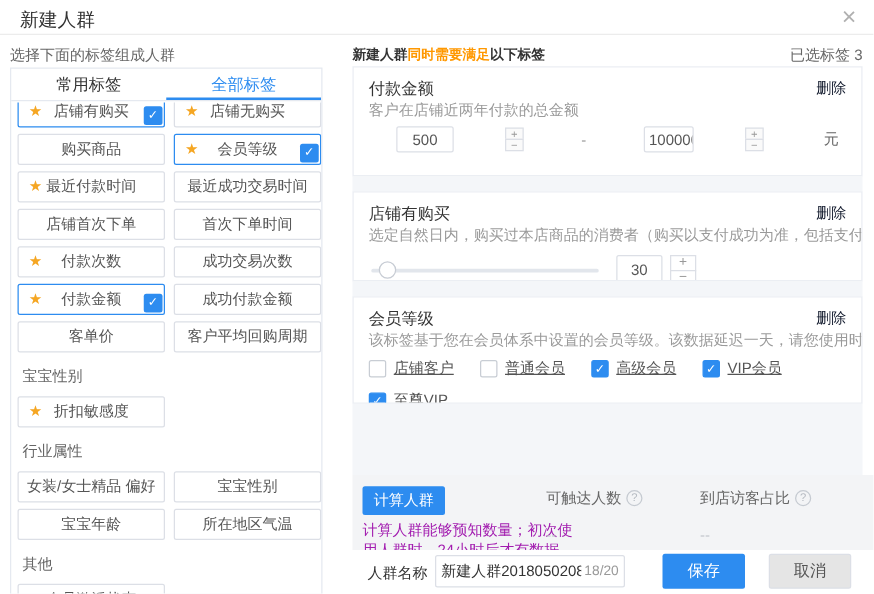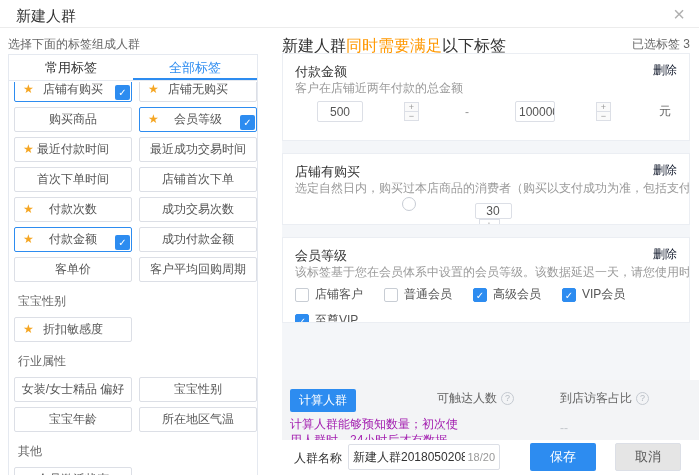--- a/index.html
+++ b/index.html
@@ -7,21 +7,21 @@
   body { font-family:"Liberation Sans","DejaVu Sans",sans-serif; }
   .dialog { position:relative; width:699px; height:475px; background:#fff; overflow:hidden; }
 
   
   .titlebar { position:absolute; left:0; top:0; right:0; height:28px; border-bottom:1px solid #ececec; }
   .title { position:absolute; left:16px; top:7px; font-size:15px; color:#333; }
   .close { position:absolute; right:14px; top:3px; font-size:20px; color:#b0b0b0; cursor:pointer; line-height:22px; }
 
   
   .sub-left { position:absolute; left:8px; top:36px; font-size:12px; color:#666; }
-  .sub-right { position:absolute; left:282px; top:36px; font-size:16px; color:#333; }
+  .sub-right { position:absolute; left:282px; top:36px; font-size:11px; color:#333;font-weight:bold; }
   .sub-right .hl { color:#FF9800; }
   .sel-count { position:absolute; right:9px; top:36px; font-size:12px; color:#666; }
 
   
   .left-box { position:absolute; left:8px; top:54px; width:250px; height:422px; border:1px solid #e5e9f0; background:#fff; }
   .tabs { display:flex; height:26px; border-bottom:1px solid #e5e9f0; }
   .tab { flex:1; text-align:center; font-size:13px; color:#333; line-height:25px; cursor:pointer; }
   .tab.active { color:#2D8CF0; box-shadow:inset 0 -2px 0 #2D8CF0; }
   .tag-list { position:absolute; left:0; top:27px; right:0; bottom:0; overflow:hidden; padding:0 5px; }
   .tag-grid { display:grid; grid-template-columns:118px 118px; gap:5px 7px; margin-top:7px; }
@@ -61,31 +61,31 @@
   .num.days { width:37px; height:25px; text-align:center; margin-left:14px; }
   .stepper { display:inline-flex; flex-direction:column; margin-left:1px; }
   .stepper i { width:15px; height:10px; border:1px solid #dcdfe6; background:#fafafa; font-style:normal;
                font-size:9px; line-height:8px; text-align:center; color:#999; cursor:pointer; }
   .stepper i + i { margin-top:-1px; }
   .stepper.big { margin-left:6px; }
   .stepper.big i { width:21px; height:13px; font-size:11px; line-height:11px; background:#fff; }
   .dash { margin:0 6px; color:#999; font-size:12px; }
   .unit { margin-left:8px; color:#666; font-size:12px; }
 
-  .slider-row { margin-top:8px; display:flex; align-items:center; height:26px;flex-direction:column; }
+  .slider-row { margin-top:8px; display:flex; align-items:center; height:26px; }
   .slider { position:relative; width:182px; height:3px; background:#e2e6ec; border-radius:2px; margin-left:2px; }
   .handle { position:absolute; left:6px; top:-6px; width:14px; height:14px; border-radius:50%;
             background:#fff; border:1px solid #c7ccd4; cursor:pointer; }
 
   .checks { margin-top:7px; display:flex; flex-wrap:wrap; }
   .check-item { display:inline-flex; align-items:center; width:89px; margin-bottom:9px; cursor:pointer; }
   .checkbox { width:14px; height:14px; border:1px solid #c8cdd4; border-radius:2px; background:#fff;
               font-size:10px; line-height:13px; text-align:center; color:#fff; }
   .checkbox.on { background:#2D8CF0; border-color:#2D8CF0; }
-  .check-label { margin-left:6px; font-size:12px; color:#555; white-space:nowrap; }
+  .check-label { margin-left:6px; font-size:12px; color:#555; white-space:nowrap;text-decoration:underline; }
 
   
   .footer { position:absolute; left:0; top:327px; width:417px; height:60px; background:#f3f4f6; }
   .calc { position:absolute; left:8px; top:9px; width:66px; height:23px; background:#2D8CF0; color:#fff;
           border:none; border-radius:2px; font-size:12px; cursor:pointer; font-family:"Liberation Sans",sans-serif; }
   .note { position:absolute; left:8px; top:36px; font-size:12px; color:#a21caf; line-height:16px; white-space:nowrap; }
   .metric { position:absolute; top:10px; }
   .metric-0 { left:155px; } .metric-1 { left:278px; }
   .metric-label { font-size:12px; color:#666; display:flex; align-items:center; }
   .qmark { display:inline-block; width:13px; height:13px; border:1px solid #c5cad1; border-radius:50%;
@@ -126,22 +126,22 @@
       <div class="tab active">全部标签</div>
     </div>
     <div class="tag-list" id="tag-list">
         <div class="tag-grid first">
           <div class="tag-btn sel"><span class="star">★</span><span class="tag-text">店铺有购买</span><span class="sel-badge">✓</span></div>
           <div class="tag-btn"><span class="star">★</span><span class="tag-text">店铺无购买</span></div>
           <div class="tag-btn"><span class="tag-text">购买商品</span></div>
           <div class="tag-btn sel"><span class="star">★</span><span class="tag-text">会员等级</span><span class="sel-badge">✓</span></div>
           <div class="tag-btn"><span class="star">★</span><span class="tag-text">最近付款时间</span></div>
           <div class="tag-btn"><span class="tag-text">最近成功交易时间</span></div>
+          <div class="tag-btn"><span class="tag-text">店铺首次下单</span></div>
           <div class="tag-btn"><span class="tag-text">首次下单时间</span></div>
-          <div class="tag-btn"><span class="tag-text">店铺首次下单</span></div>
           <div class="tag-btn"><span class="star">★</span><span class="tag-text">付款次数</span></div>
           <div class="tag-btn"><span class="tag-text">成功交易次数</span></div>
           <div class="tag-btn sel"><span class="star">★</span><span class="tag-text">付款金额</span><span class="sel-badge">✓</span></div>
           <div class="tag-btn"><span class="tag-text">成功付款金额</span></div>
           <div class="tag-btn"><span class="tag-text">客单价</span></div>
           <div class="tag-btn"><span class="tag-text">客户平均回购周期</span></div>
         </div>
         <div class="group-label">宝宝性别</div>
         <div class="tag-grid">
           <div class="tag-btn"><span class="star">★</span><span class="tag-text">折扣敏感度</span></div>

